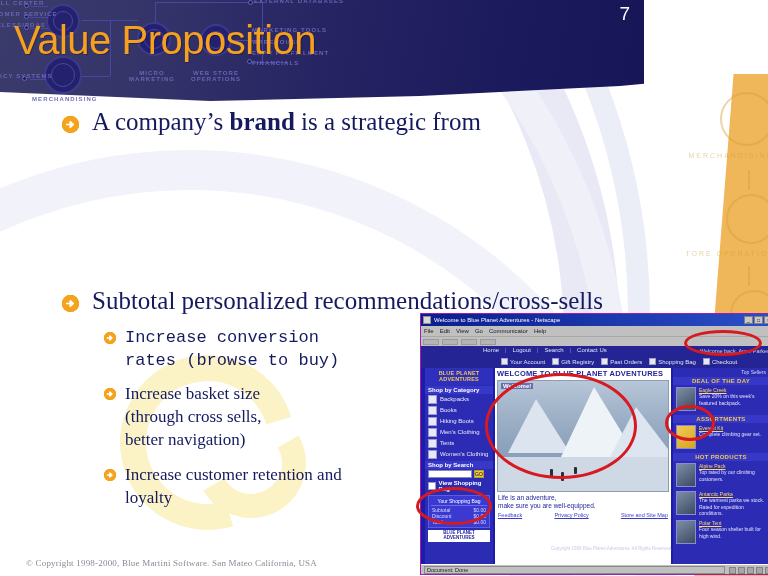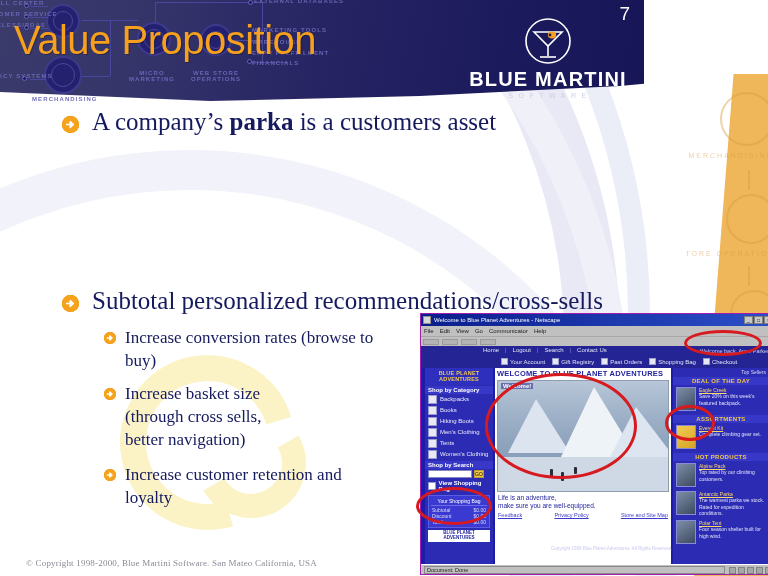--- a/index.html
+++ b/index.html
@@ -653,44 +653,32 @@
       <div class="hdr-text" style="left:254px; top:-2px;">EXTERNAL DATABASES</div>
       <div class="hdr-text" style="left:252px; top:27px;">MARKETING TOOLS</div>
       <div class="hdr-text" style="left:252px; top:39px;">WAREHOUSE</div>
       <div class="hdr-text" style="left:252px; top:50px;">ERP / FULFILLMENT</div>
       <div class="hdr-text" style="left:252px; top:60px;">FINANCIALS</div>
     </div>
 
     <div class="slide-title">Value Proposition</div>
     <div class="page-number">7</div>
 
-    <div class="logo-wrap">
-      <svg class="logo-glass" width="50" height="50" viewBox="0 0 50 50">
-        <circle cx="25" cy="25" r="22" fill="none" stroke="#ffffff" stroke-width="1.6"></circle>
-        <path d="M11 16 L25 30 L39 16 Z" fill="none" stroke="#ffffff" stroke-width="1.6"></path>
-        <line x1="25" y1="30" x2="25" y2="40" stroke="#ffffff" stroke-width="1.6"></line>
-        <line x1="17" y1="41" x2="33" y2="41" stroke="#ffffff" stroke-width="1.6"></line>
-        <ellipse cx="29" cy="19" rx="4.2" ry="3.4" fill="#f6a01e"></ellipse>
-        <circle cx="27" cy="19" r="1.4" fill="#1b1a5c"></circle>
-      </svg>
-      <div class="logo-word">BLUE MARTINI</div>
-      <div class="logo-sub">SOFTWARE</div>
-    </div>
   </div>
 
   <div class="body-area">
 
     <div class="bullet-row lvl1" style="left:62px; top:4px; width:620px;">
       <span class="bullet-icon">
         <svg width="17" height="17" viewBox="0 0 17 17">
           <circle cx="8.5" cy="8.5" r="8.5" fill="#f5a21c"></circle>
           <path d="M4 8.5 H10 M8.2 5.7 L11.4 8.5 L8.2 11.3 Z" fill="#ffffff" stroke="#ffffff" stroke-width="1.6" stroke-linejoin="round"></path>
         </svg>
       </span>
-      <span class="bullet-text"><span>A company’s </span><b>parka</b><span> is a customers asset</span></span>
+      <span class="bullet-text"><span>A company’s </span><b>brand</b><span> is a strategic from</span></span>
     </div>
 
 
 
     <div class="bullet-row lvl1" style="left:62px; top:183px; width:700px;">
       <span class="bullet-icon">
         <svg width="17" height="17" viewBox="0 0 17 17">
           <circle cx="8.5" cy="8.5" r="8.5" fill="#f5a21c"></circle>
           <path d="M4 8.5 H10 M8.2 5.7 L11.4 8.5 L8.2 11.3 Z" fill="#ffffff" stroke="#ffffff" stroke-width="1.6" stroke-linejoin="round"></path>
         </svg>
@@ -698,21 +686,21 @@
       <span class="bullet-text">Subtotal personalized recommendations/cross-sells</span>
     </div>
 
     <div class="bullet-row lvl3" style="left:104px; top:223px; width:270px;">
       <span class="bullet-icon">
         <svg width="12" height="12" viewBox="0 0 17 17">
           <circle cx="8.5" cy="8.5" r="8.5" fill="#f5a21c"></circle>
           <path d="M4 8.5 H10 M8.2 5.7 L11.4 8.5 L8.2 11.3 Z" fill="#ffffff" stroke="#ffffff" stroke-width="1.9" stroke-linejoin="round"></path>
         </svg>
       </span>
-      <span class="bullet-text" style="line-height:1.35;">Increase conversion rates  (browse to buy)</span>
+      <span class="bullet-text" style="line-height:1.35;font-family:Liberation Mono, monospace;">Increase conversion rates  (browse to buy)</span>
     </div>
 
     <div class="bullet-row lvl3" style="left:104px; top:360px; width:280px;">
       <span class="bullet-icon">
         <svg width="12" height="12" viewBox="0 0 17 17">
           <circle cx="8.5" cy="8.5" r="8.5" fill="#f5a21c"></circle>
           <path d="M4 8.5 H10 M8.2 5.7 L11.4 8.5 L8.2 11.3 Z" fill="#ffffff" stroke="#ffffff" stroke-width="1.9" stroke-linejoin="round"></path>
         </svg>
       </span>
       <span class="bullet-text" style="line-height:1.35;">Increase customer retention and loyalty</span>

